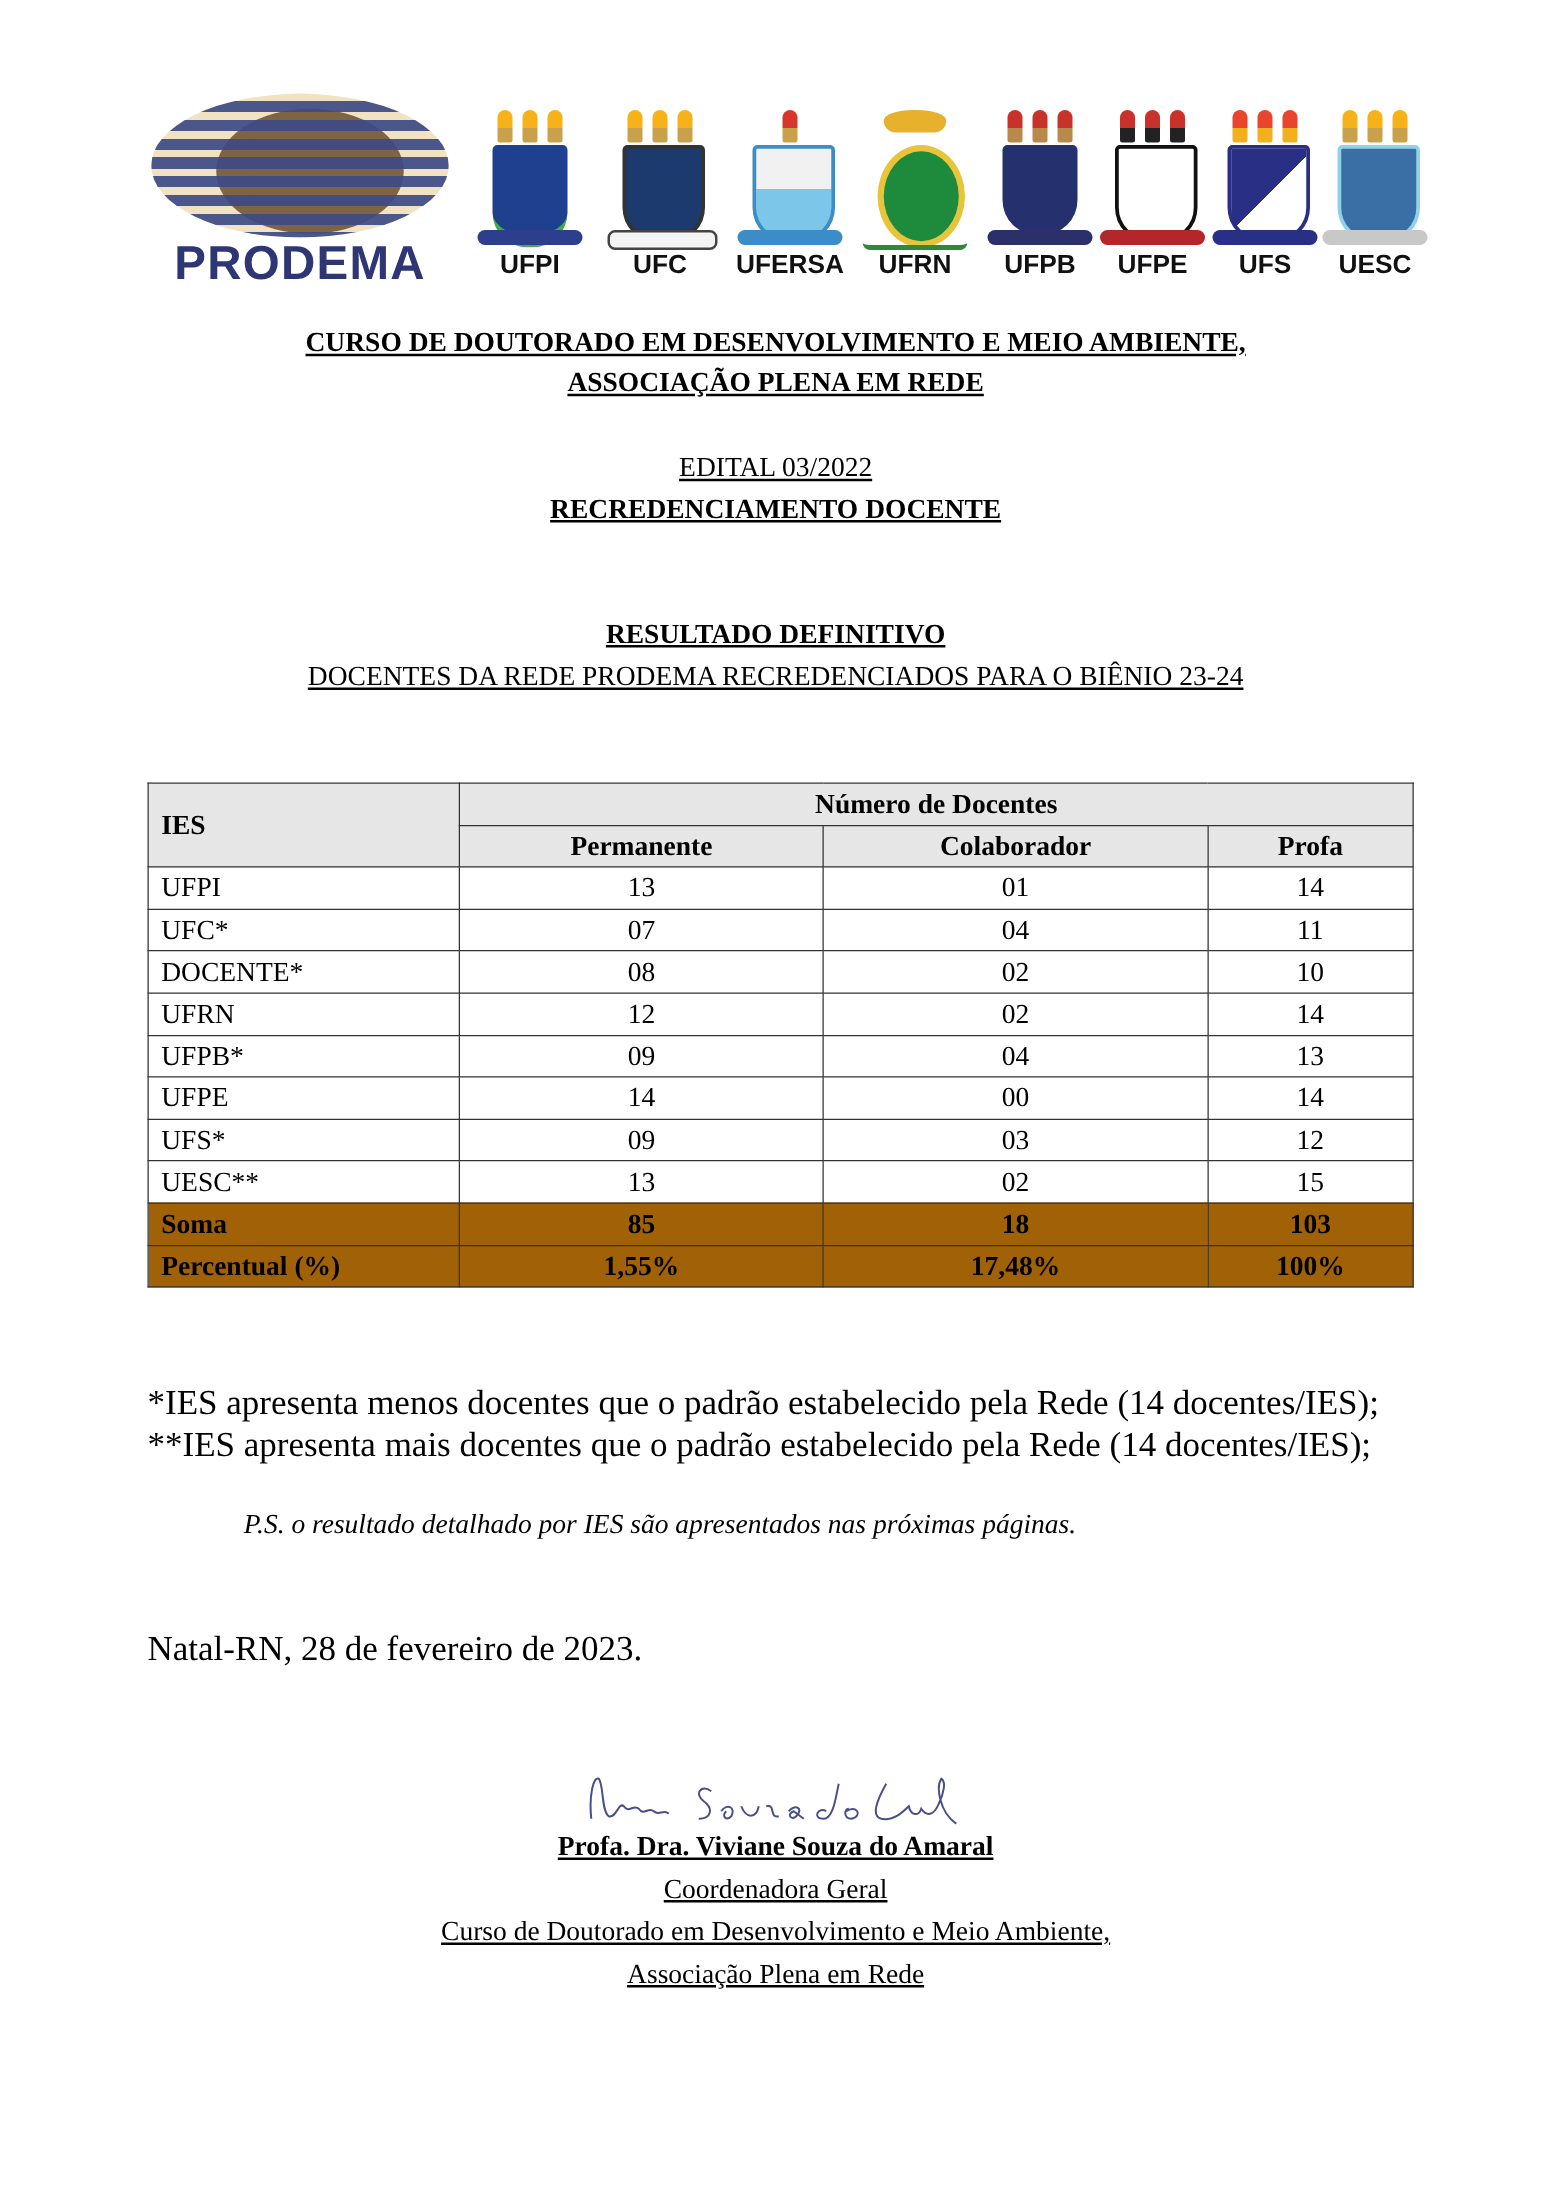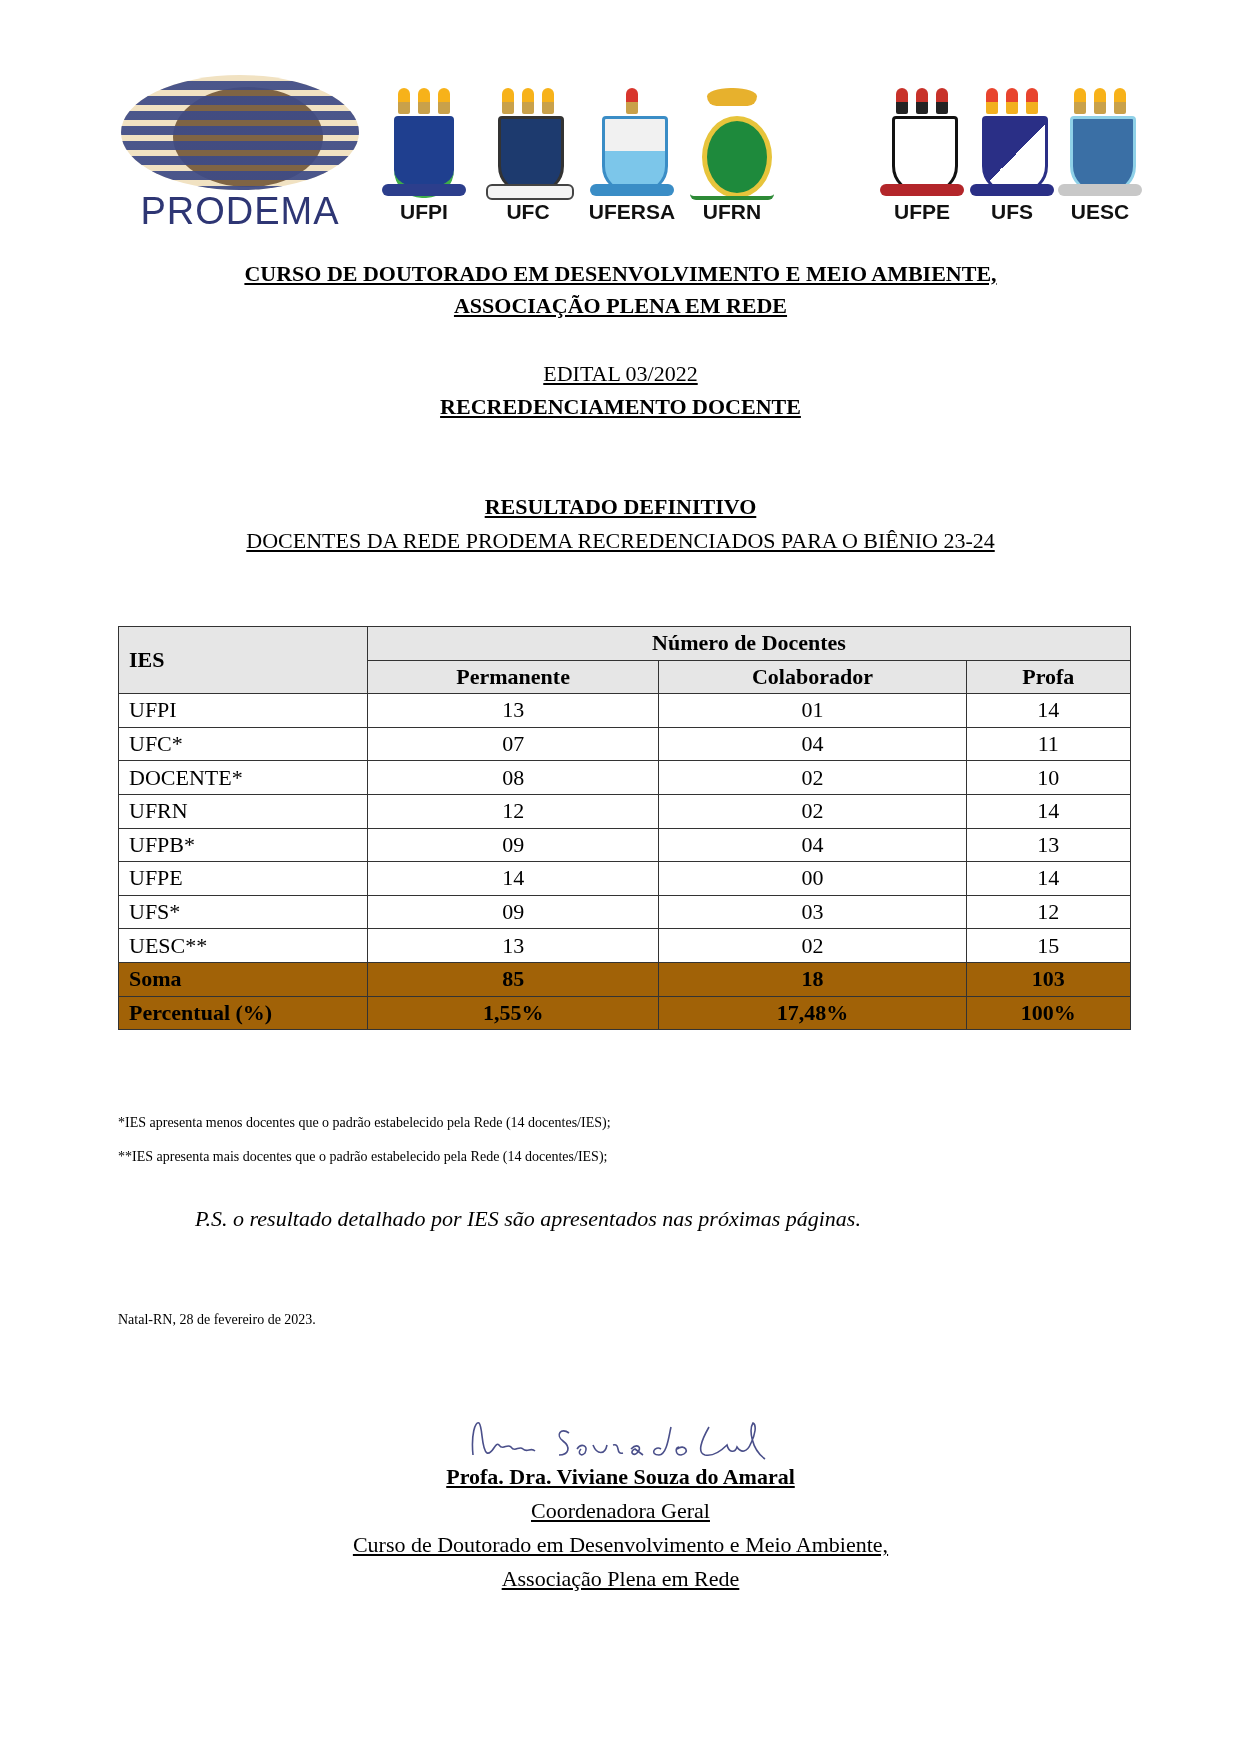--- a/index.html
+++ b/index.html
@@ -9,21 +9,21 @@
   
   .logos { position: absolute; left: 118px; top: 70px; width: 1010px; height: 165px; }
   .prodema { position: absolute; left: 0; top: 0; width: 244px; height: 165px; }
   .prodema-mark { position: absolute; left: 3px; top: 5px; width: 238px; height: 115px; border-radius: 50%;
     overflow: hidden; background: #f1e2c2; }
   .prodema-mark .inner { position: absolute; left: 52px; top: 12px; width: 150px; height: 100px; border-radius: 50%;
     background: #7f6444; }
   .prodema-mark .stripes { position: absolute; inset: 0;
     background: repeating-linear-gradient(180deg, transparent 0 6px, #3d4a86 6px 15px); opacity: .92; }
   .prodema-word { position: absolute; left: 0; top: 120px; width: 244px; text-align: center;
-    font-family: "Liberation Sans", "DejaVu Sans", sans-serif; font-weight: normal; font-size: 38px;
+    font-family: "Liberation Sans", "DejaVu Sans", sans-serif; font-weight: bold; font-size: 38px;
     letter-spacing: 1px; color: #2e3674; }
 
   .crest { position: absolute; top: 18px; width: 92px; height: 147px; }
   .crest .shield { position: absolute; left: 16px; top: 28px; width: 60px; height: 72px;
     border-radius: 4px 4px 28px 28px; }
   .crest .torches { position: absolute; left: 20px; top: 0; width: 52px; height: 28px; display: flex; justify-content: space-between; }
   .crest .torch { width: 12px; height: 26px; border-radius: 6px 6px 2px 2px;
     background: linear-gradient(180deg, #f7b21a 0 55%, #c9a14a 55% 100%); }
   .crest .ribbon { position: absolute; left: 4px; top: 96px; width: 84px; height: 12px; border-radius: 6px; }
   .crest .label { position: absolute; left: -10px; top: 112px; width: 112px; text-align: center;
@@ -38,21 +38,21 @@
   table.docentes { position: absolute; left: 118px; top: 626px; width: 1013px;
     border-collapse: collapse; font-size: 22px; }
   table.docentes td, table.docentes th { border: 1.5px solid #333; height: 32.6px; padding: 0 10px; }
   table.docentes th { background: #e6e6e6; font-weight: bold; }
   table.docentes th.ies { text-align: left; vertical-align: middle; width: 228px; }
   table.docentes td.c, table.docentes th.c { text-align: center; }
   table.docentes td.ies-cell { text-align: left; }
   table.docentes tr.sum td { background: #a16207; font-weight: bold; }
 
   
-  .note { position: absolute; left: 118px; font-size: 14px; line-height: 34px; }
+  .note { position: absolute; left: 118px; font-size: 28px; line-height: 34px; }
   .ps { position: absolute; left: 195px; font-size: 22px; font-style: italic; }
   .sig-scrawl { position: absolute; left: 465px; top: 1415px; width: 310px; height: 52px; }
 </style>
 </head>
 <body>
 
 <div class="logos">
   <div class="prodema">
     <div class="prodema-mark">
       <div class="inner"></div>
@@ -94,20 +94,30 @@
 
   <div class="crest" style="left:568px">
     <div class="torches" style="justify-content:center">
         <div class="torch" style="width:50px;height:18px;border-radius:50% 50% 10px 10px;background:#e7b12d"></div>
       </div>
     <div class="shield" style="border-radius:50%;background:#1e8a3c;border:5px solid #e7c43b"></div>
     <div class="ribbon" style="background:transparent;border-bottom:4px solid #2d8a36"></div>
     <div class="label">UFRN</div>
   </div>
 
+  <div class="crest" style="left:668px">
+    <div class="torches">
+        <div class="torch" style="background:linear-gradient(180deg,#c8322a 0 55%,#b8894a 55%)"></div>
+        <div class="torch" style="background:linear-gradient(180deg,#c8322a 0 55%,#b8894a 55%)"></div>
+        <div class="torch" style="background:linear-gradient(180deg,#c8322a 0 55%,#b8894a 55%)"></div>
+      </div>
+    <div class="shield" style="background:#25306e"></div>
+    <div class="ribbon" style="background:#2b2f6a"></div>
+    <div class="label">UFPB</div>
+  </div>
 
   <div class="crest" style="left:758px">
     <div class="torches">
         <div class="torch" style="background:linear-gradient(180deg,#c8322a 0 55%,#222 55%)"></div>
         <div class="torch" style="background:linear-gradient(180deg,#c8322a 0 55%,#222 55%)"></div>
         <div class="torch" style="background:linear-gradient(180deg,#c8322a 0 55%,#222 55%)"></div>
       </div>
     <div class="shield" style="background:#fff;border:3px solid #111"></div>
     <div class="ribbon" style="background:#b3262a"></div>
     <div class="label">UFPE</div>

